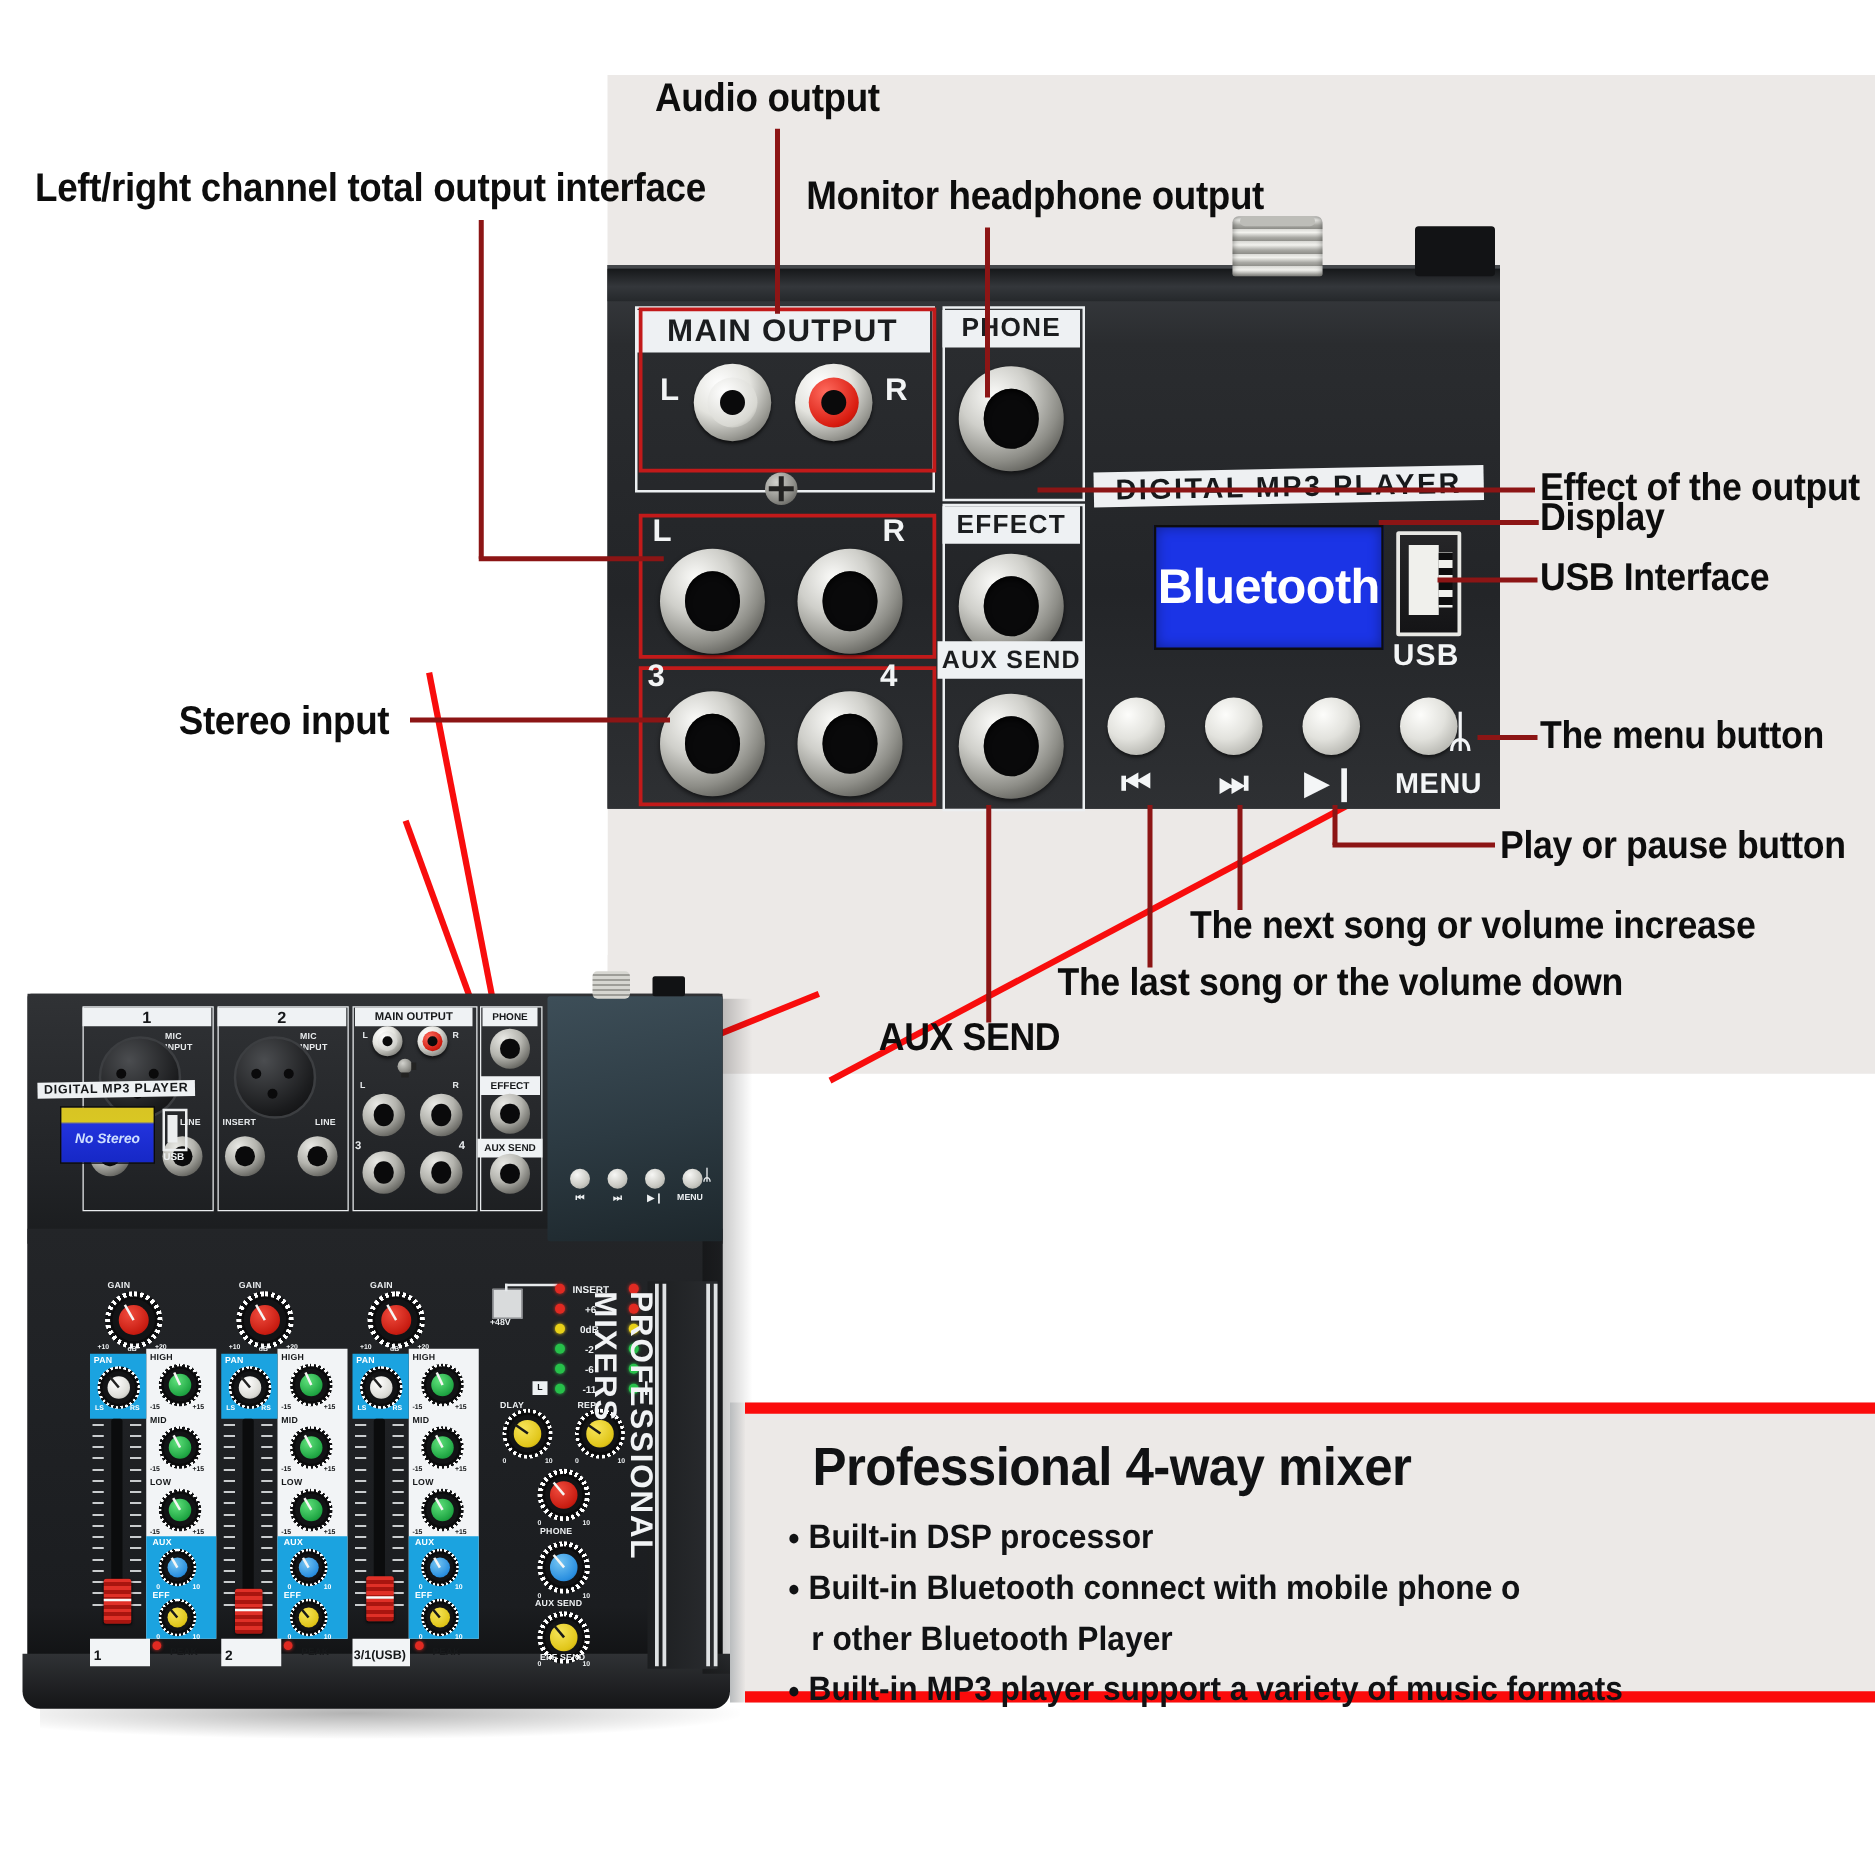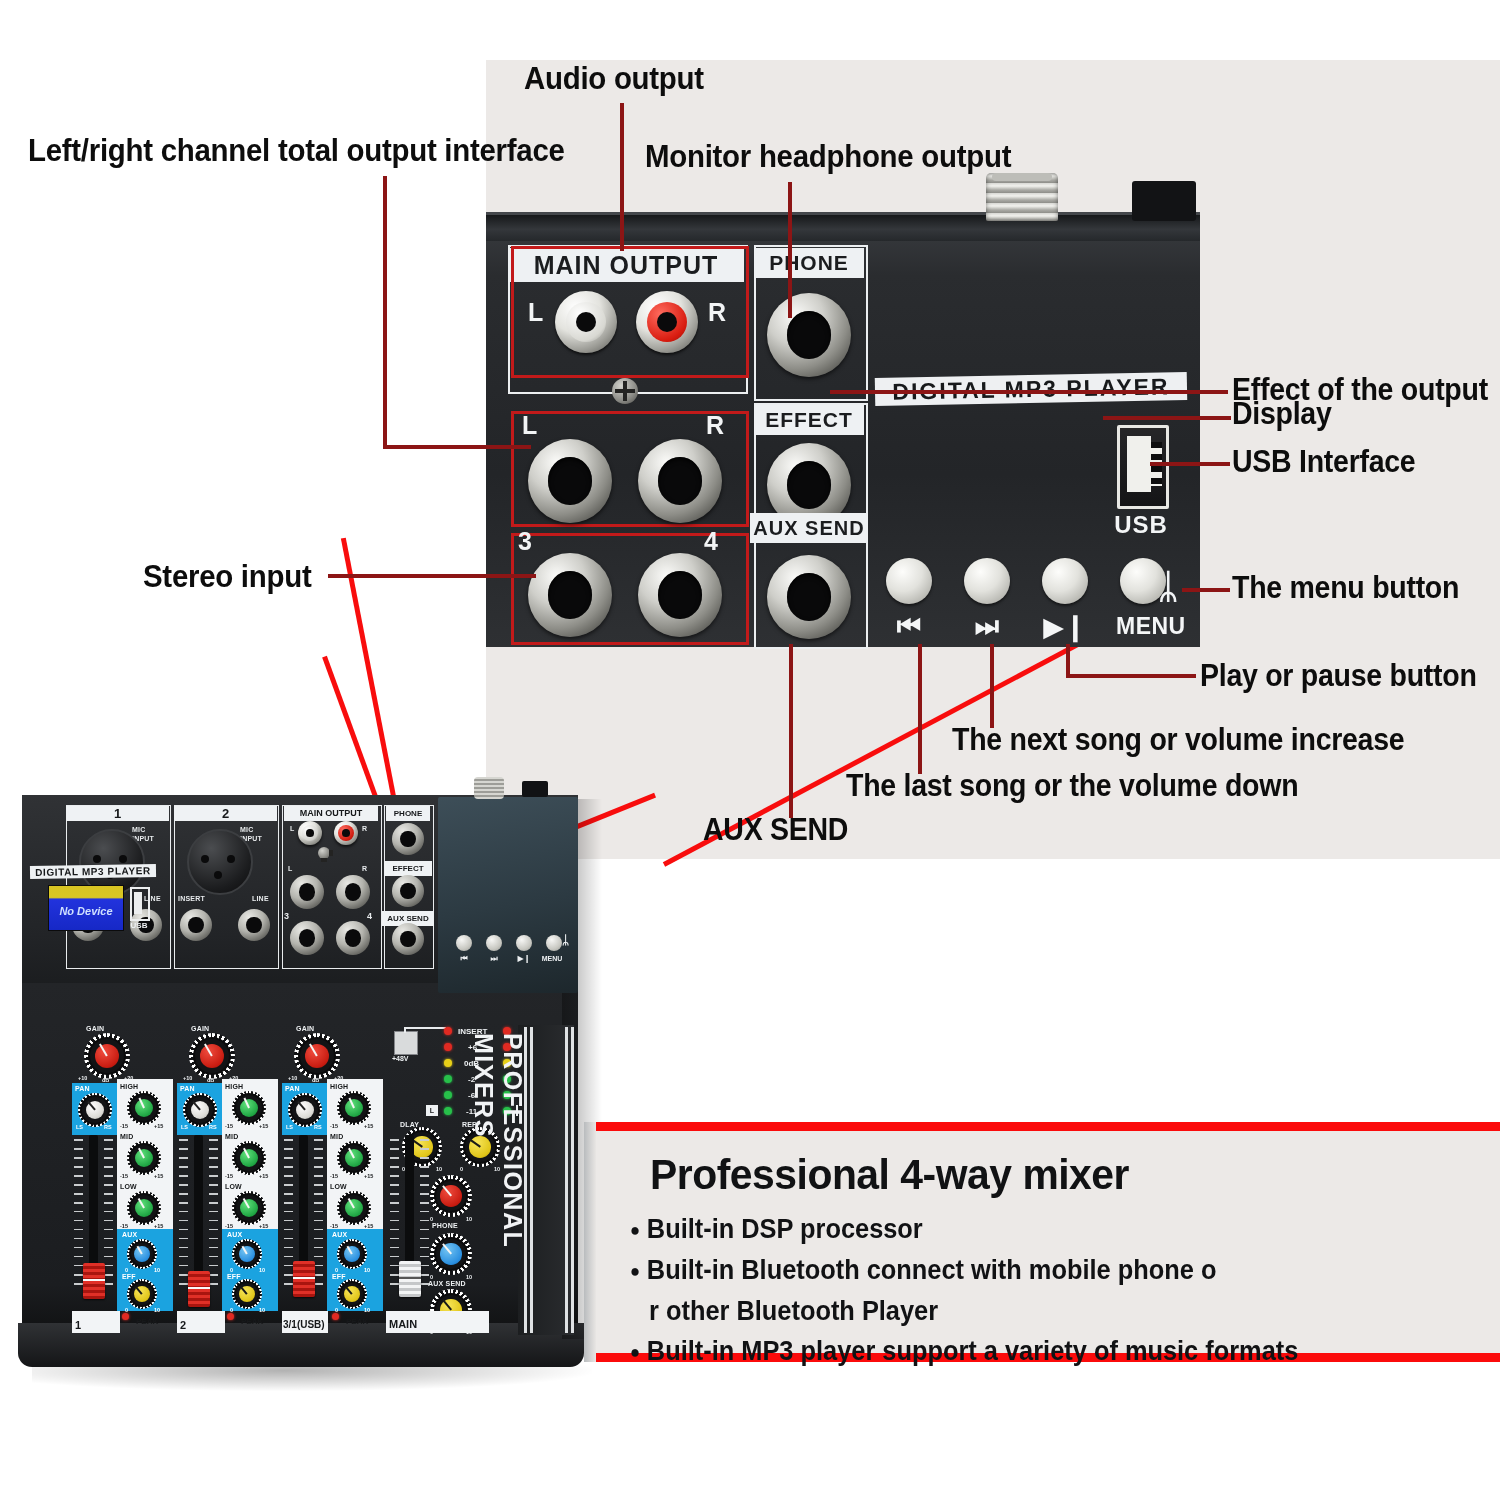--- a/index.html
+++ b/index.html
@@ -232,20 +232,23 @@
   <div class="grp" style="left:268px;top:188px;width:110px;height:130px;"></div>
   <div class="grplabel" style="left:268px;top:190px;width:110px;font-size:21px;">EFFECT</div>
   <div class="jack" style="left:281px;top:228px;width:84px;height:84px;"></div>
 
   <div class="grp" style="left:268px;top:324px;width:110px;height:106px;"></div>
   <div class="grplabel" style="left:264px;top:298px;width:118px;font-size:20px;">AUX SEND</div>
   <div class="jack" style="left:281px;top:340px;width:84px;height:84px;"></div>
 
   <div id="mp3label">DIGITAL MP3 PLAYER</div>
 
+  <div id="lcd">
+    <div id="lcdTxt">Bluetooth</div>
+  </div>
 
   <div id="usbport">
       <i></i>
       <b></b>
     </div>
   <div id="usbcap">USB</div>
 
   <div class="pbtn" style="left:400px;top:343px;"></div>
   <div class="pbtn" style="left:478px;top:343px;"></div>
   <div class="pbtn" style="left:556px;top:343px;"></div>
@@ -358,21 +361,21 @@
   <div class="sjack" style="left:370px;top:100px;width:32px;height:32px;"></div>
   <div class="chnum" style="left:360px;top:136px;width:52px;font-size:8px;">AUX SEND</div>
   <div class="sjack" style="left:370px;top:148px;width:32px;height:32px;"></div>
 
   <div id="mp3mini"></div>
   <div class="abs" style="left:452px;top:2px;width:30px;height:22px;border-radius:4px;
               background:repeating-linear-gradient(180deg,#d6d6d1 0 2px,#9d9d98 2px 4px);"></div>
   <div class="abs" style="left:500px;top:6px;width:26px;height:16px;background:#111214;border-radius:2px;"></div>
   <div id="mp3miniLbl">DIGITAL MP3 PLAYER</div>
   <div id="miniLcd">
-    <div id="miniLcdTxt">No Device</div>
+    <div id="miniLcdTxt">No Stereo</div>
   </div>
   <div id="miniUsb">
       <i></i>
     </div>
   <div id="miniUsbCap">USB</div>
   <div class="minibtn" style="left:434px;top:160px;"></div>
   <div class="minibtn" style="left:464px;top:160px;"></div>
   <div class="minibtn" style="left:494px;top:160px;"></div>
   <div class="minibtn" style="left:524px;top:160px;"></div>
   <div class="minibtntxt" style="left:429px;top:179px;">⏮</div>
@@ -687,29 +690,20 @@
     <div class="ring" style="left:42px;top:266px;width:42px;height:42px;"></div>
     <div class="knob" style="left:48px;top:272px;width:30px;height:30px;">
       <em style="background:radial-gradient(circle at 36% 30%,#f7e559,#e0c518 70%,#9c860a);"></em>
         <i style="background:#1a1a18;transform:rotate(-40deg);"></i>
       </div>
     <div class="kmin" style="left:42px;top:306px;color:#eef1f3;">0</div>
     <div class="kmin" style="left:78px;top:306px;color:#eef1f3;">10</div>
     <div class="klab" style="left:44px;top:300px;color:#eef1f3;">EFF SEND</div>
   </div>
 
-  <div class="abs" style="left:366px;top:360px;width:46px;height:200px;">
-    <div class="faderScale" style="left:2px;top:4px;height:150px;"></div>
-    <div class="faderSlot" style="left:17px;top:0px;height:162px;"></div>
-    <div class="faderScale" style="left:32px;top:4px;height:150px;"></div>
-    <div class="faderCap wh" style="left:11px;top:126px;">
-        <s style="background:#555;"></s>
-      </div>
-    <div class="chfoot" style="left:-2px;top:176px;width:100px;height:22px;line-height:26px;padding-left:3px;font-size:11px;">MAIN</div>
-  </div>
 
   <div class="abs" style="left:496px;top:250px;width:56px;height:310px;background:linear-gradient(90deg,#1c1e20,#2a2c2f);"></div>
   <div class="brandline" style="left:502px;top:252px;height:306px;"></div>
   <div class="brandline" style="left:508px;top:252px;height:306px;"></div>
   <div class="brandline" style="left:543px;top:252px;height:306px;"></div>
   <div class="brandline" style="left:549px;top:252px;height:306px;"></div>
   <div id="vertBrand">PROFESSIONAL MIXERS</div>
 </div>
 
 <div id="card">

